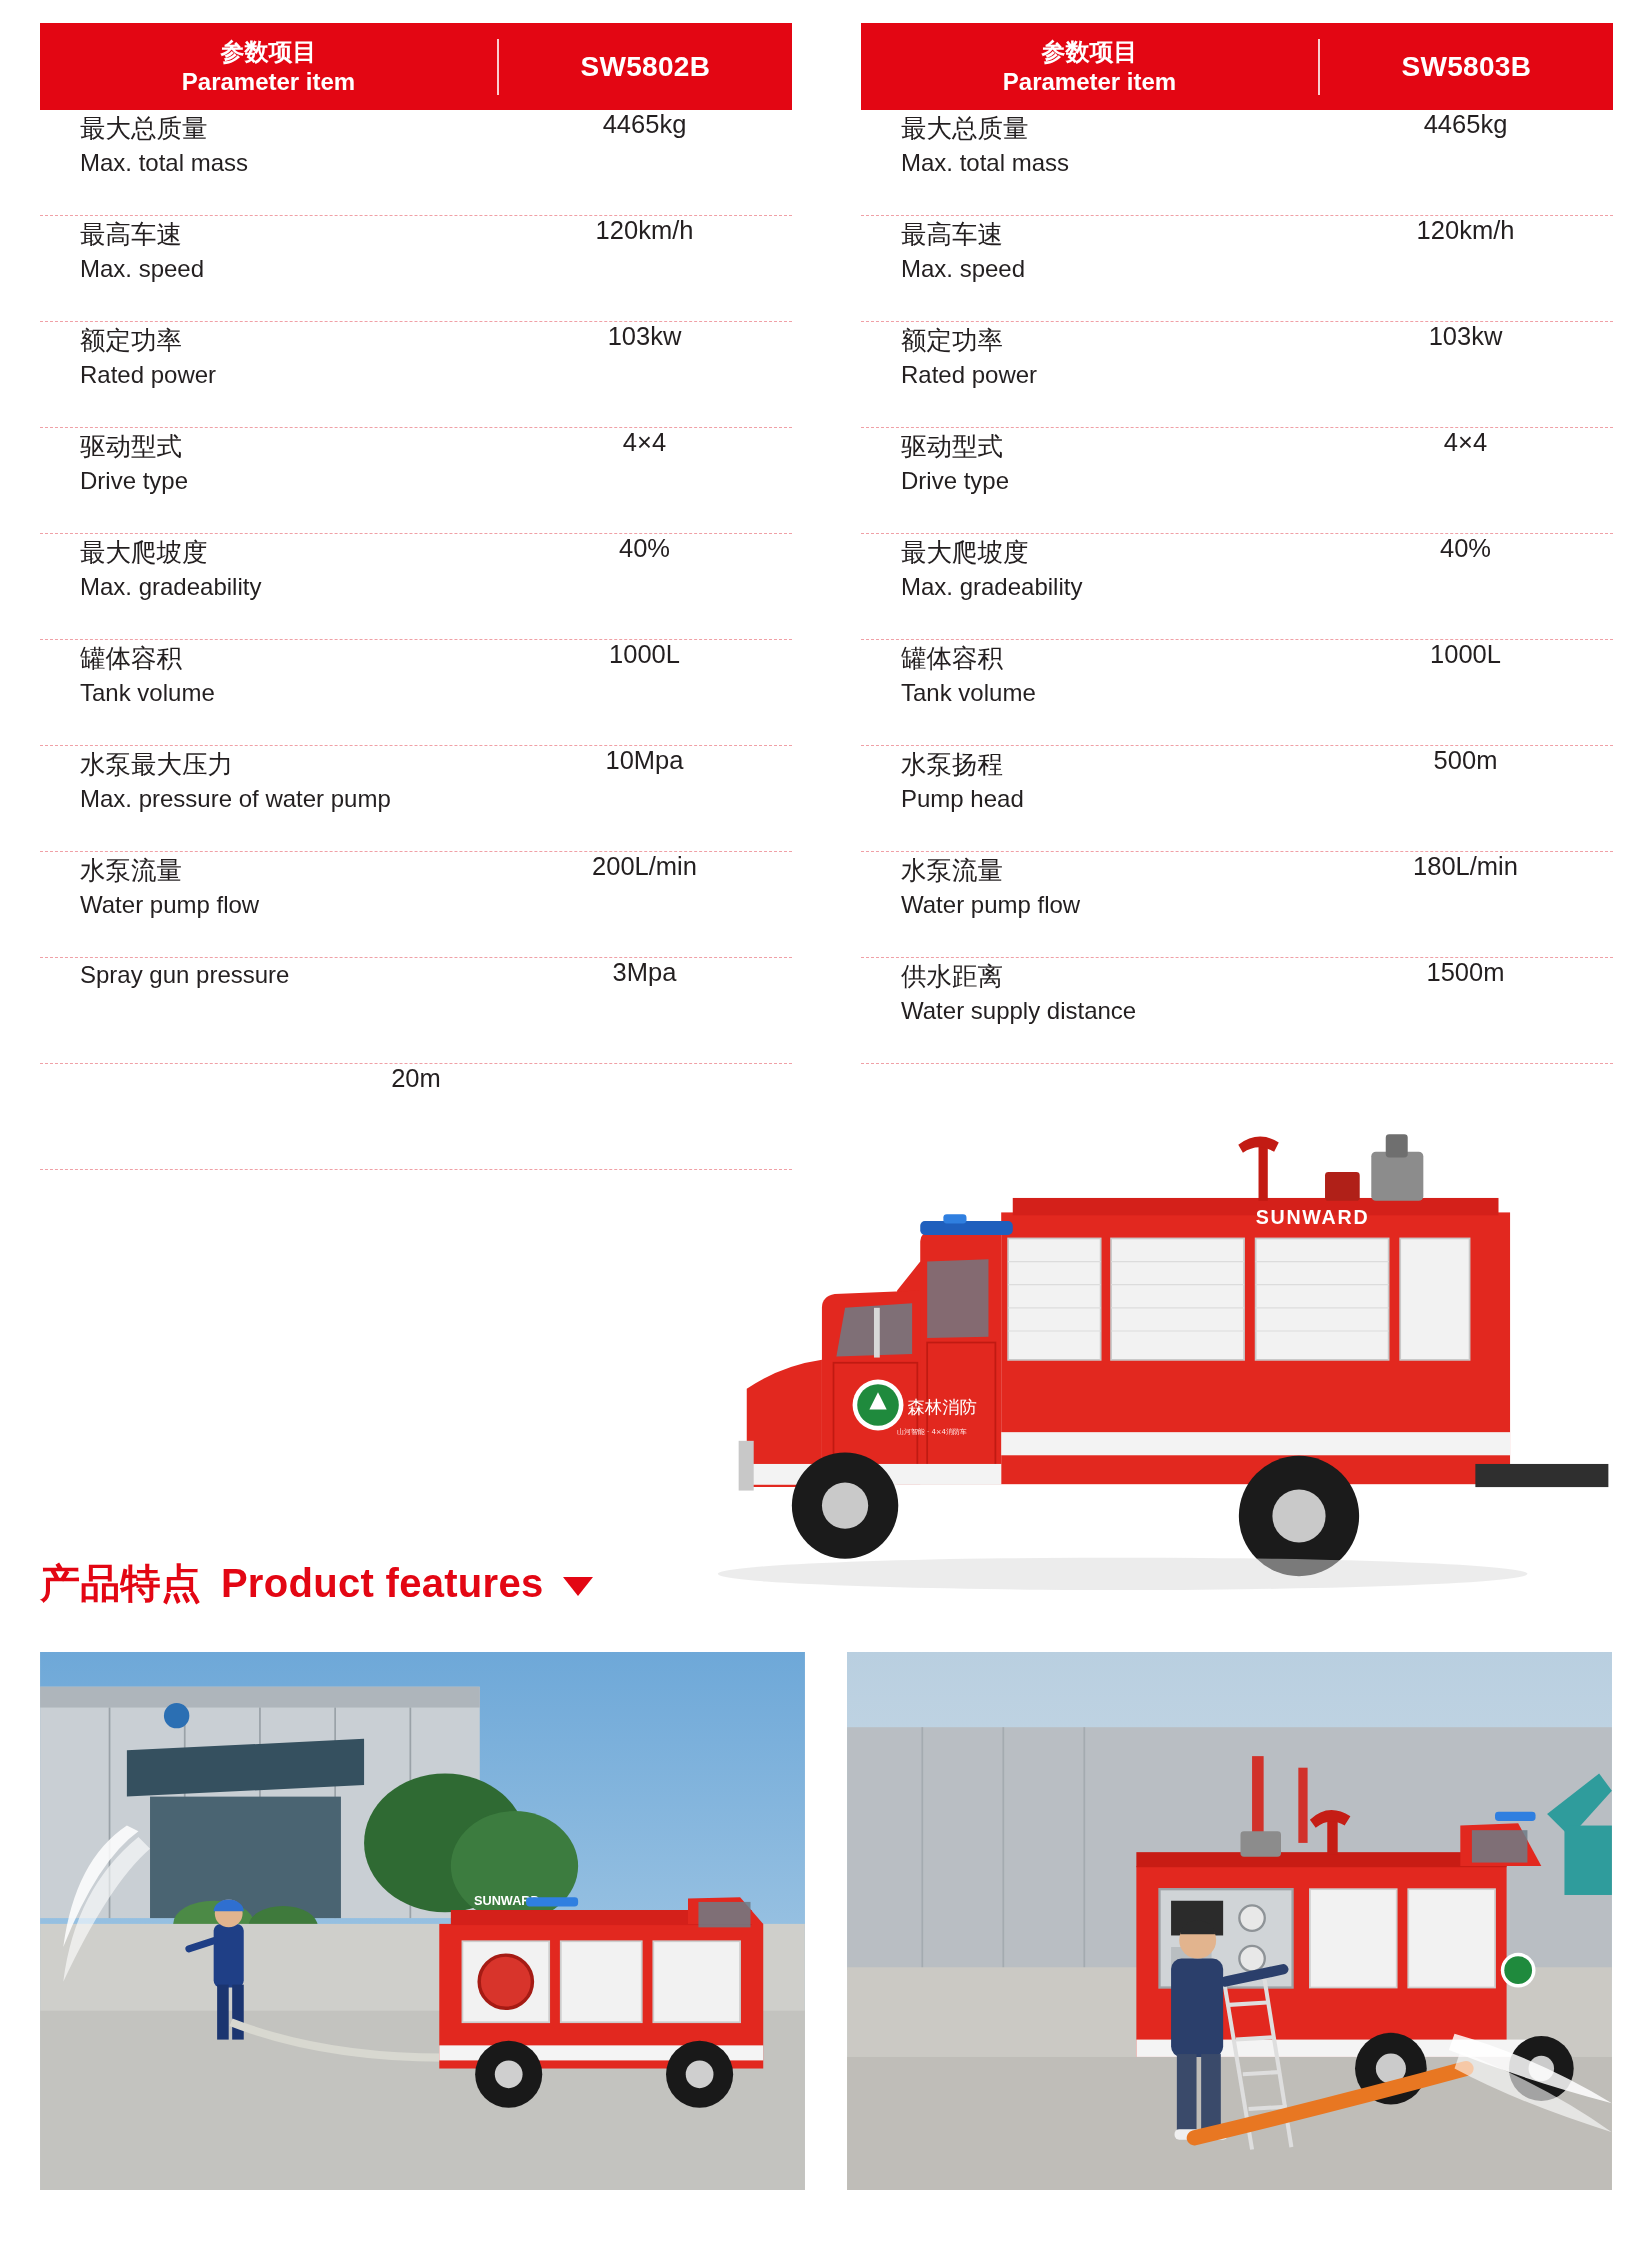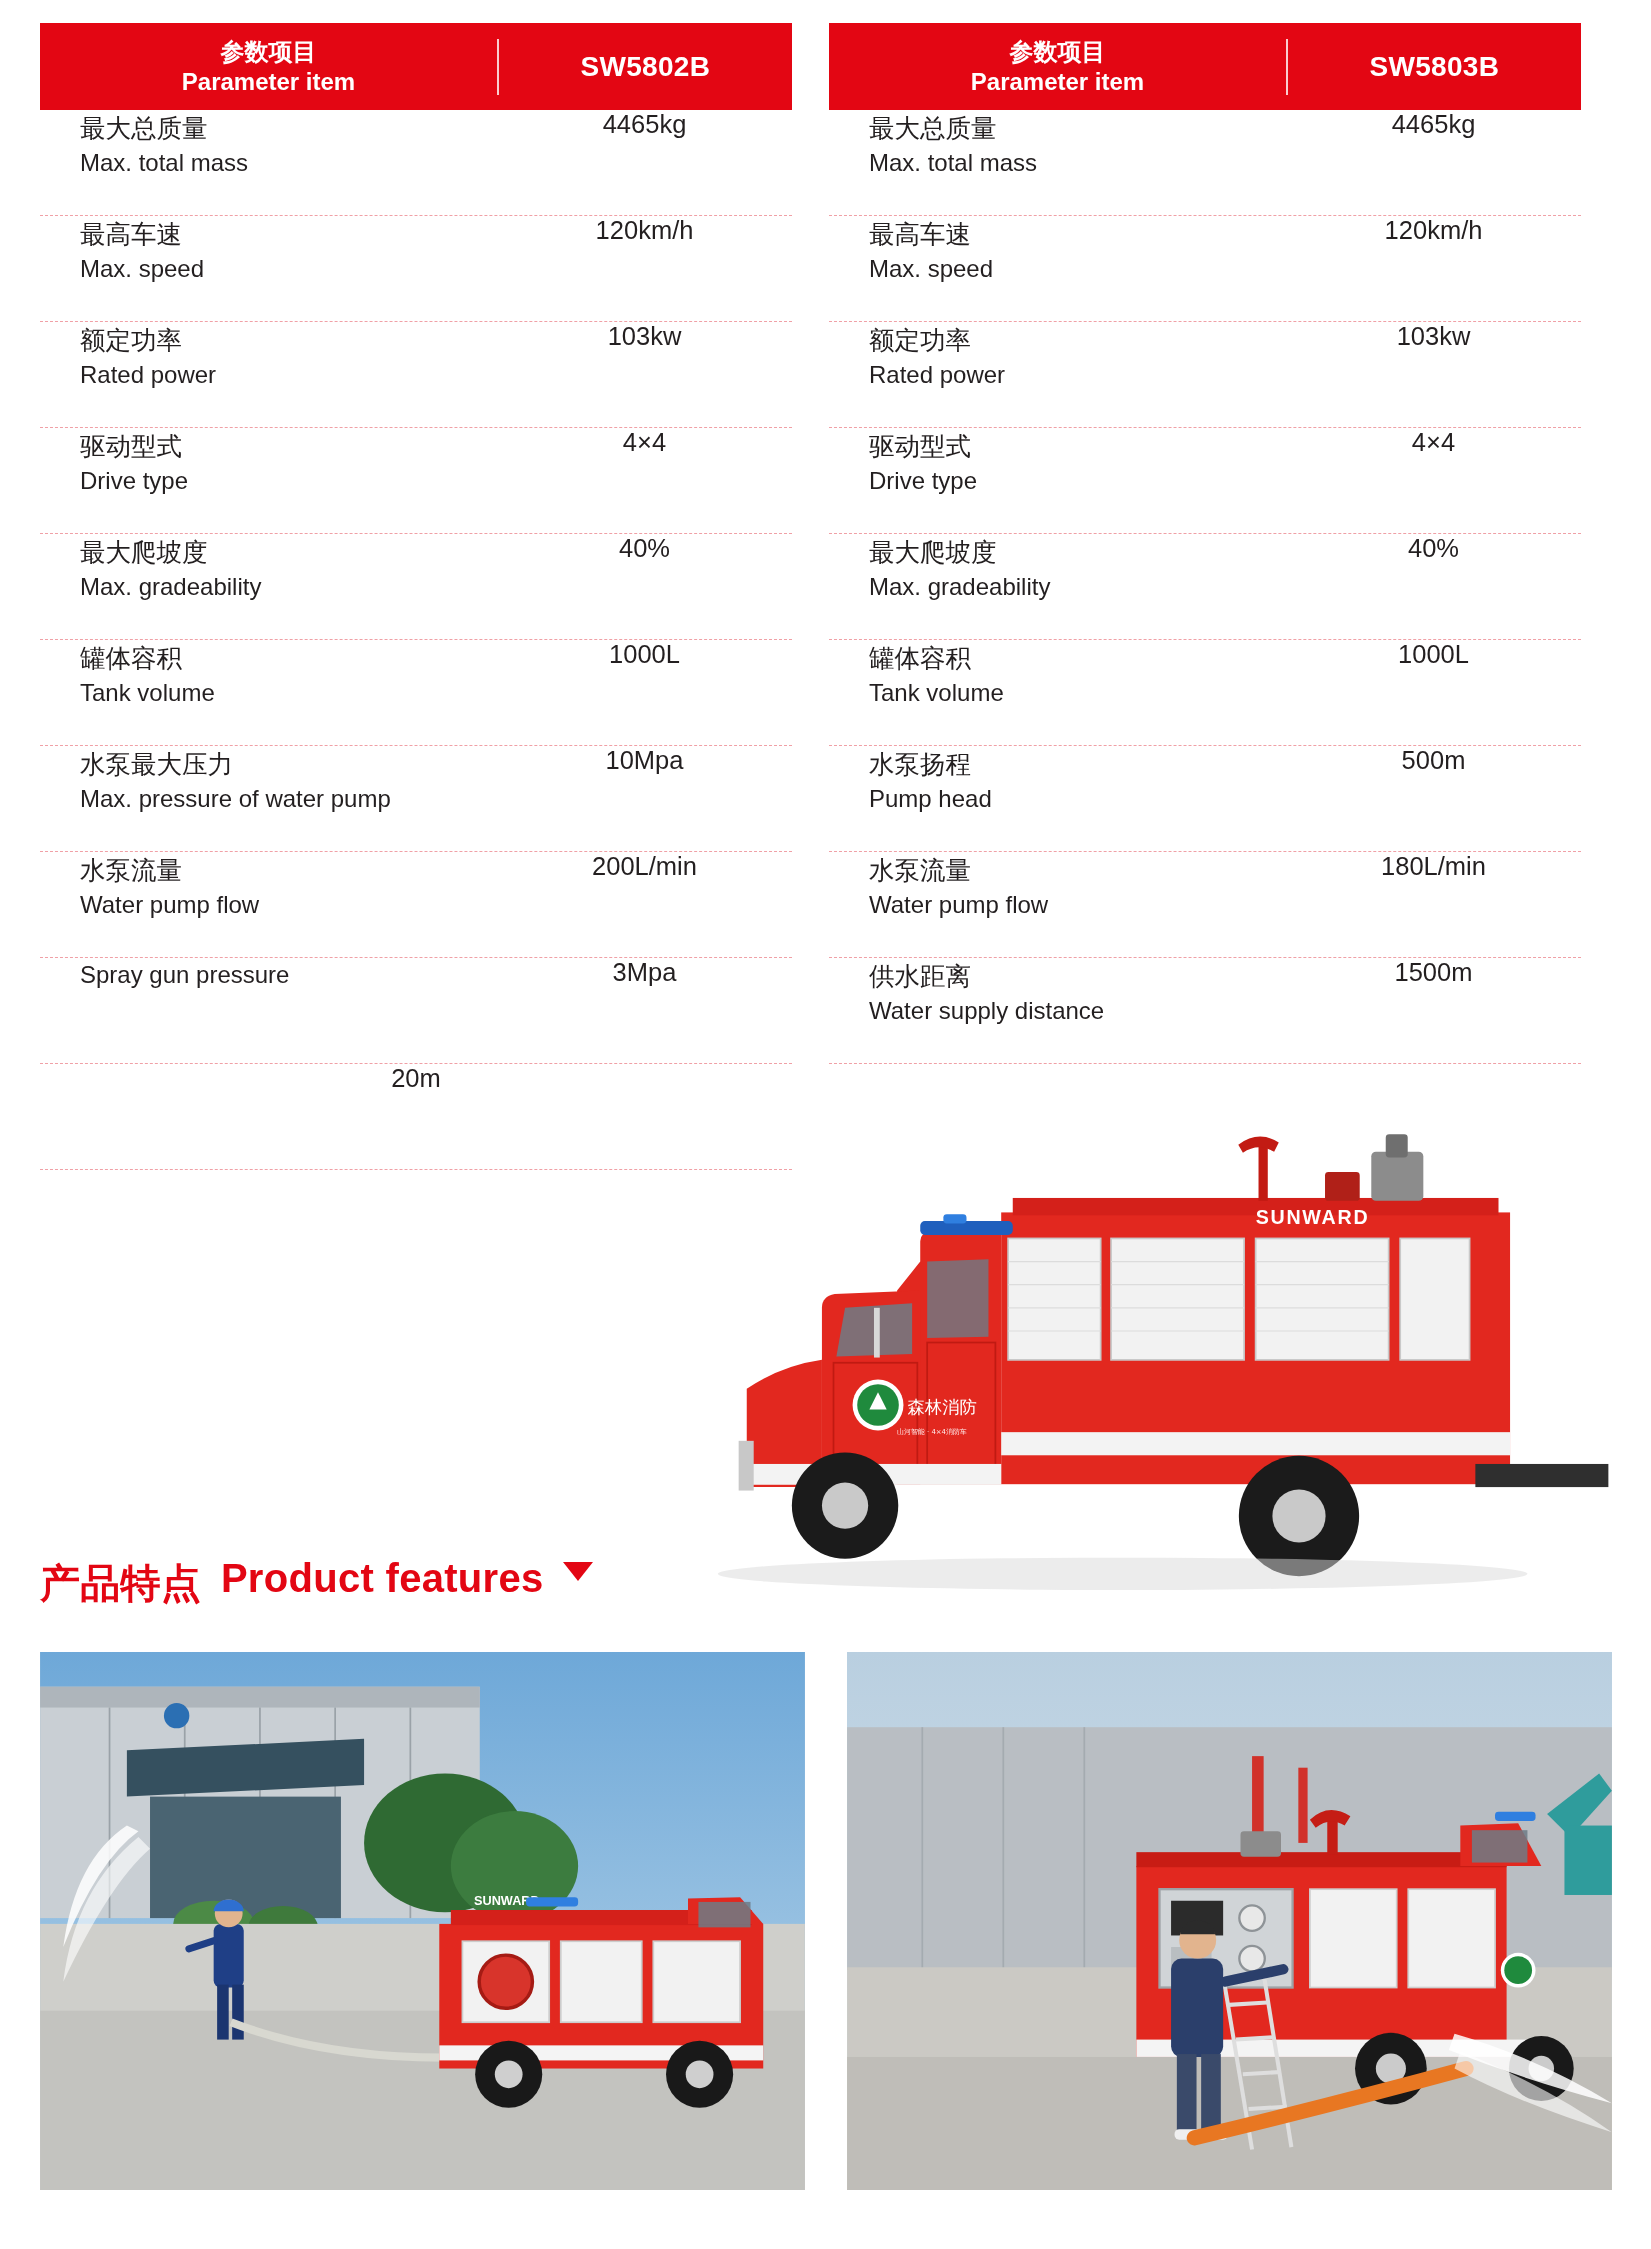--- a/index.html
+++ b/index.html
@@ -12,21 +12,21 @@
     height: 2250px;
     font-family: "Liberation Sans", "DejaVu Sans", sans-serif;
     color: #231f20;
     position: relative;
     overflow: hidden;
   }
 
   
   .tables-wrap {
     display: flex;
-    gap: 37px;
+    gap: 69px;
     padding: 23px 40px 0 40px;
     box-sizing: border-box;
   }
   .spec-table {
     width: 752px;
     flex: 0 0 752px;
   }
   .spec-head {
     background: #e30613;
     color: #ffffff;
@@ -95,20 +95,21 @@
     width: 1053px;
     height: 532px;
   }
 
   
   .features-heading {
     position: absolute;
     left: 40px;
     top: 1556px;
     display: flex;
+    align-items: center;
     gap: 19.7px;
     color: #e30613;
     font-weight: bold;
     font-size: 40px;
     letter-spacing: 0.3px;
   }
   .features-heading .caret {
     width: 0;
     height: 0;
     border-left: 15px solid transparent;

